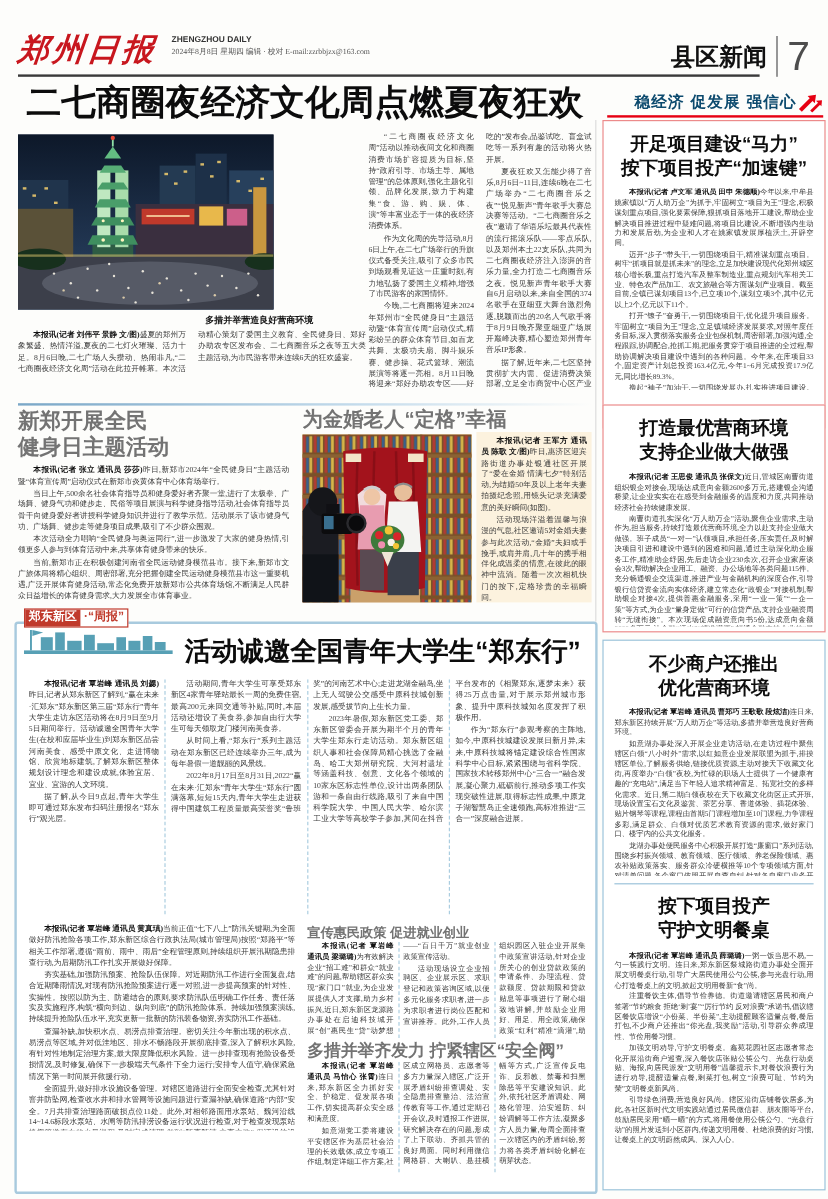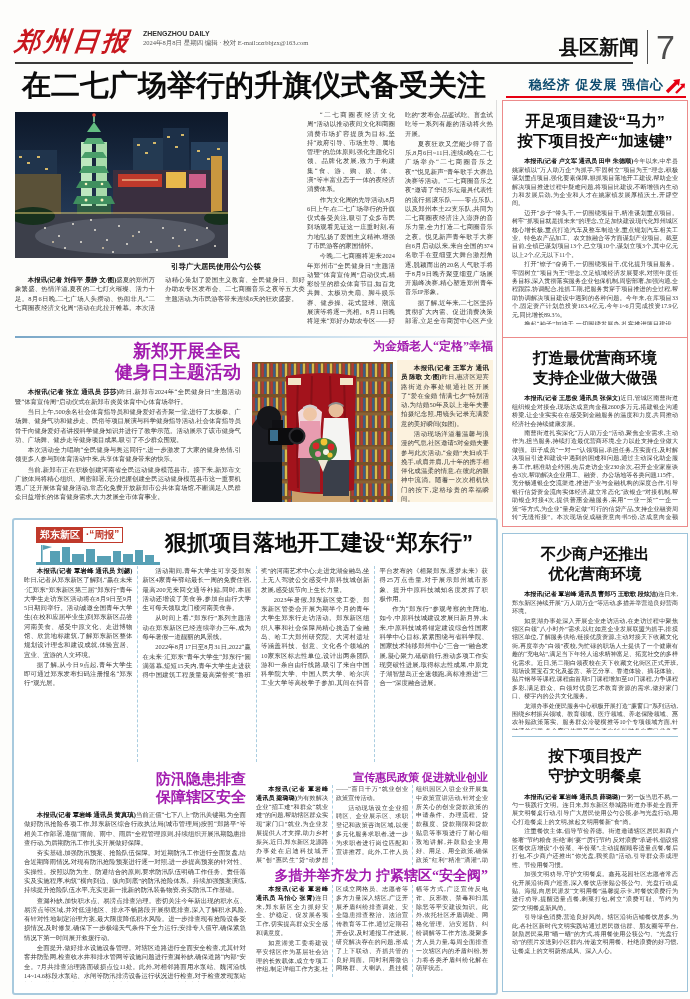--- a/index.html
+++ b/index.html
@@ -29,25 +29,25 @@
   .bodytext{font-size:6.4px;line-height:1.45;text-align:justify;color:#3a3a3a;overflow:hidden;}
   .bodytext p{margin:0 0 1px 0;text-indent:2em;}
   .bodytext b{color:#111;}
   #lead-under{position:absolute;left:0;top:167px;width:290px;height:60px;column-count:2;column-gap:10px;}
   #lead-right{position:absolute;left:292px;top:2px;width:186px;height:224px;column-count:2;column-gap:10px;}
   .hr-blue{height:2px;background:linear-gradient(90deg,#7aa7c7,#c5dcec 60%,rgba(197,220,236,0));}
   #lead-divider{left:15px;top:336px;width:478px;}
   #col-rule{left:496px;top:100px;width:0;height:418px;border-left:1px solid #ddd;}
   
   #xinzheng{left:15px;top:341px;width:226px;height:162px;}
-  .sub-head{font-family:Liberation Serif, serif;font-weight:900;text-align:right;color:#a21caf;}
+  .sub-head{font-family:Liberation Sans, sans-serif;font-weight:900;text-align:left;color:#737373;}
   #xinzheng .sub-head{font-size:18px;line-height:1.15;margin-bottom:5px;}
   #xinzheng .bodytext{height:115px;}
   #jinhun{left:252px;top:338px;width:241px;height:167px;}
-  #jinhun .sub-head{font-size:12px;margin-bottom:4px;}
+  #jinhun .sub-head{font-size:17px;margin-bottom:4px;}
   #jinhun-photo{position:absolute;left:0;top:24px;width:141px;height:140px;background:#caa06a;}
   #jinhun-text{position:absolute;left:145px;top:22px;width:96px;height:142px;background:#fcf2de;
       padding:3px 4px;box-sizing:border-box;}
   
   #banner{left:506px;top:76px;width:180px;display:flex;align-items:center;justify-content:flex-end;
       border-bottom:2px solid #e60012;padding-bottom:2px;}
   #banner-text{color:#0c4a6e;font-family:"Liberation Sans",sans-serif;font-weight:900;font-size:13px;letter-spacing:1px;}
   .rbox{left:502px;width:186px;border:1.5px solid #ec8b8b;background:#fff;box-sizing:border-box;padding:7px 9px;}
   .bbox{left:502px;width:186px;border:1.5px solid #9cc3da;background:#fff;box-sizing:border-box;padding:7px 9px;}
   .box-head{font-family:"Liberation Sans",sans-serif;font-weight:900;font-size:15.5px;line-height:1.3;
@@ -55,21 +55,21 @@
   #rbox1{top:100px;height:257px;}
   #rbox2{top:337px;height:190px;}
   #bluebox{top:533px;height:459px;display:flex;flex-direction:column;}
   #r3-body{height:140px;}
   #r4-body{flex:1;}
   .box-divider{height:1px;background:#9cc3da;margin:6px 0;}
   .rbox .bodytext,.bbox .bodytext{font-size:6.1px;line-height:1.38;}
   
   #zd-box{left:12px;top:518px;width:486px;height:477px;border:2px solid #a8cade;border-radius:3px;
       box-sizing:border-box;background:#fff;}
-  #zd-logo{position:absolute;left:22px;top:-16px;width:130px;margin-top:20px;}
+  #zd-logo{position:absolute;left:6px;top:-16px;width:130px;}
   #zd-label{display:inline-flex;border:1.5px solid #c0392b;background:#fff;
       font-family:"Liberation Sans",sans-serif;font-weight:bold;font-size:10px;line-height:1;}
   #zd-label .l1{background:#c0392b;color:#fff;padding:2px 3px;}
   #zd-label .l2{color:#c0392b;padding:2px 3px;}
   #zd-headline{position:absolute;left:132px;top:8px;width:346px;text-align:center;
       font-family:"Liberation Sans",sans-serif;font-weight:900;font-size:22px;color:#0c0c0c;}
   #zd-main-body{position:absolute;left:10px;top:46px;width:464px;height:196px;
       column-count:4;column-gap:10px;column-rule:1px dashed #aacde0;}
   #fangxun{position:absolute;left:10px;top:250px;width:222px;height:218px;}
   #fangxun .sub-head{font-size:15px;line-height:1.2;margin-bottom:4px;}
@@ -90,21 +90,21 @@
   <div id="logo-sub">
     <span id="logo-en">ZHENGZHOU DAILY</span>
     <span id="date-line">2024年8月8日 星期四  编辑 · 校对  E-mail:zzrbbjzx@163.com</span>
   </div>
   <div id="section-wrap">
     <span id="section-label">县区新闻</span>
     <span id="page-no">7</span>
   </div>
 </div>
 
-<div id="lead-headline" class="abs">在二七广场举行的升旗仪式备受关注</div>
+<div id="lead-headline" class="abs">二七商圈夜经济文化周点燃夏夜狂欢</div>
 
 <div id="lead" class="abs">
   <div id="lead-photo">
     <svg width="213" height="146" viewBox="0 0 213 146">
       <defs>
         <linearGradient id="sky" x1="0" y1="0" x2="0" y2="1">
           <stop offset="0" stop-color="#0d1829"></stop>
             <stop offset="1" stop-color="#2c4668"></stop>
         </linearGradient>
       </defs>
@@ -182,21 +182,21 @@
       </g>
       <g fill="#d9c9a8">
           <circle cx="38" cy="130" r="1"></circle>
           <circle cx="118" cy="124" r="1"></circle>
           <circle cx="164" cy="134" r="1"></circle>
           <circle cx="88" cy="136" r="1"></circle>
         </g>
       <rect x="0" y="100" width="213" height="2" fill="#e3c96f" opacity="0.5"></rect>
     </svg>
   </div>
-  <div id="lead-caption">引导广大居民使用公勺公筷</div>
+  <div id="lead-caption">多措并举营造良好营商环境</div>
   <div id="lead-under" class="bodytext">
       <p><b>本报讯(记者 刘伟平 景静 文/图)</b>盛夏的郑州万象繁盛、热情洋溢,夏夜的二七灯火璀璨、活力十足。8月6日晚,二七广场人头攒动、热闹非凡,“二七商圈夜经济文化周”活动在此拉开帷幕。本次活动精心策划了爱国主义教育、全民健身日、郑好办助农专区发布会、二七商圈音乐之夜等五大类主题活动,为市民游客带来连续6天的狂欢盛宴。</p>
     </div>
   <div id="lead-right" class="bodytext">
       <p>“二七商圈夜经济文化周”活动以推动夜间文化和商圈消费市场扩容提质为目标,坚持“政府引导、市场主导、属地管理”的总体原则,强化主题化引领、品牌化发展,致力于构建集“食、游、购、娱、体、演”等丰富业态于一体的夜经济消费体系。</p>
       <p>作为文化周的先导活动,8月6日上午,在二七广场举行的升旗仪式备受关注,吸引了众多市民到场观看见证这一庄重时刻,有力地弘扬了爱国主义精神,增强了市民游客的家国情怀。</p>
       <p>今晚,二七商圈将迎来2024年郑州市“全民健身日”主题活动暨“体育宣传周”启动仪式,精彩纷呈的群众体育节目,如百龙共舞、太极功夫扇、脚斗娱乐赛、健步操、花式篮球、潮流展演等将逐一亮相。8月11日晚将迎来“郑好办助农专区——好吃的”发布会,品鉴试吃、盲盒试吃等一系列有趣的活动将火热开展。</p>
       <p>夏夜狂欢又怎能少得了音乐,8月6日~11日,连续6晚在二七广场举办“二七商圈音乐之夜”“悦见新声”青年歌手大赛总决赛等活动。“二七商圈音乐之夜”邀请了华语乐坛最具代表性的流行摇滚乐队——零点乐队,以及郑州本土22支乐队,共同为二七商圈夜经济注入澎湃的音乐力量,全力打造二七商圈音乐之夜。悦见新声青年歌手大赛自6月启动以来,来自全国的374名歌手在亚细亚大舞台激烈角逐,脱颖而出的20名人气歌手将于8月9日晚齐聚亚细亚广场展开巅峰决赛,精心塑造郑州青年音乐IP形象。</p>
       <p>据了解,近年来,二七区坚持贯彻扩大内需、促进消费决策部署,立足全市商贸中心区产业基础,充分挖掘文旅资源优势,突出核心商圈引领带动,积极探索“文化+经济”融合发展路径,全力推动二七商圈改造升级全面复兴。过去的一年,围绕红色文化的二七塔成为打卡“顶流”,拥有百年历史的德化步行街入选国家级旅游休闲街区,通过数字赋能的二七商圈成功创建全国示范智慧商圈,实现了业态、功能、内涵的再次提升,累计汇聚各类市场主体近21万个,已成为促进消费的新引擎。</p>
     </div>
@@ -370,36 +370,32 @@
           <rect x="50" y="6" width="9" height="13"></rect>
         <rect x="61" y="13" width="14" height="6"></rect>
           <rect x="77" y="8" width="8" height="11"></rect>
         <rect x="87" y="11" width="10" height="8"></rect>
           <rect x="99" y="7" width="8" height="12"></rect>
         <rect x="109" y="12" width="9" height="7"></rect>
           <rect x="0" y="19" width="124" height="3"></rect>
       </g>
     </svg>
   </div>
-  <div id="zd-headline">狠抓项目落地开工建设“郑东行”</div>
+  <div id="zd-headline">活动诚邀全国青年大学生“郑东行”</div>
   <div id="zd-main-body" class="bodytext">
       <p><b>本报讯(记者 覃岩峰 通讯员 刘勰)</b>昨日,记者从郑东新区了解到,“赢在未来·汇郑东”郑东新区第三届“郑东行”青年大学生走访东区活动将在8月9日至9月5日期间举行。活动诚邀全国青年大学生(在校和应届毕业生)到郑东新区品尝河南美食、感受中原文化、走进博物馆、欣赏地标建筑,了解郑东新区整体规划设计理念和建设成就,体验宜居、宜业、宜游的人文环境。</p>
       <p>据了解,从今日9点起,青年大学生即可通过郑东发布扫码注册报名“郑东行”观光层。</p>
       <p>活动期间,青年大学生可享受郑东新区4家青年驿站最长一周的免费住宿,最高200元来回交通等补贴,同时,本届活动还增设了美食券,参加自由行大学生可每天领取龙门楼河南美食券。</p>
       <p>从时间上看,“郑东行”系列主题活动在郑东新区已经连续举办三年,成为每年暑假一道靓丽的风景线。</p>
       <p>2022年8月17日至8月31日,2022“赢在未来·汇郑东”青年大学生“郑东行”圆满落幕,短短15天内,青年大学生走进获得中国建筑工程质量最高荣誉奖“鲁班奖”的河南艺术中心;走进龙湖金融岛,坐上无人驾驶公交感受中原科技城创新发展,感受拔节向上生长力量。</p>
       <p>2023年暑假,郑东新区党工委、郑东新区管委会开展为期半个月的青年大学生郑东行走访活动。郑东新区组织人事和社会保障局精心挑选了金融岛、哈工大郑州研究院、大河村遗址等涵盖科技、创意、文化各个领域的10家东区标志性单位,设计出两条团队游和一条自由行线路,吸引了来自中国科学院大学、中国人民大学、哈尔滨工业大学等高校学子参加,其间在抖音平台发布的《相聚郑东,逐梦未来》获得25万点击量,对于展示郑州城市形象、提升中原科技城知名度发挥了积极作用。</p>
       <p>作为“郑东行”参观考察的主阵地,如今,中原科技城建设发展日新月异,未来,中原科技城将锚定建设综合性国家科学中心目标,紧紧围绕与省科学院、国家技术转移郑州中心“三合一”融合发展,凝心聚力,砥砺前行,推动多项工作实现突破性进展,取得标志性成果,中原龙子湖智慧岛正全速领跑,高标准推进“三合一”深度融合进展。</p>
     </div>
 
   <div id="fangxun">
-    <div class="sub-head">
-      <div>防汛隐患排查</div>
-      <div>保障辖区安全</div>
-    </div>
     <div class="bodytext">
         <p><b>本报讯(记者 覃岩峰 通讯员 黄真瑱)</b>当前正值“七下八上”防汛关键期,为全面做好防汛抢险各项工作,郑东新区综合行政执法局(城市管理局)按照“郑路平”等相关工作部署,遵循“雨前、雨中、雨后”全程管理原则,持续组织开展汛期隐患排查行动,为后期防汛工作扎实开展做好保障。</p>
         <p>夯实基础,加强防汛预案、抢险队伍保障。对近期防汛工作进行全面复盘,结合近期降雨情况,对现有防汛抢险预案进行逐一对照,进一步提高预案的针对性、实操性。按照以防为主、防避结合的原则,要求防汛队伍明确工作任务、责任落实及实施程序,构筑“横向到边、纵向到底”的防汛抢险体系。持续加强预案演练,持续提升抢险队伍水平,充实更新一批新的防汛装备物资,夯实防汛工作基础。</p>
         <p>查漏补缺,加快积水点、易涝点排查治理。密切关注今年新出现的积水点、易涝点等区域,并对低洼地区、排水不畅路段开展彻底排查,深入了解积水风险,有针对性地制定治理方案,最大限度降低积水风险。进一步排查现有抢险设备受损情况,及时修复,确保下一步极端天气条件下全力运行;安排专人值守,确保紧急情况下第一时间展开救援行动。</p>
         <p>全面提升,做好排水设施设备管理。对辖区道路进行全面安全检查,尤其针对窨井防坠网,检查收水井和排水管网等设施问题进行查漏补缺,确保道路“内部”安全。7月共排查治理路面破损点位11处。此外,对相邻路面用水泵站、魏河沿线14~14.6标段水泵站、水闸等防汛排涝设备运行状况进行检查,对于检查发现泵站格栅管道存在的少量淤积,及时完成清理,做到“随查随清,立查立改”,保证设施设备运行状态良好。</p>
       </div>
   </div>
 
   <div id="zd-right">
     <div>

